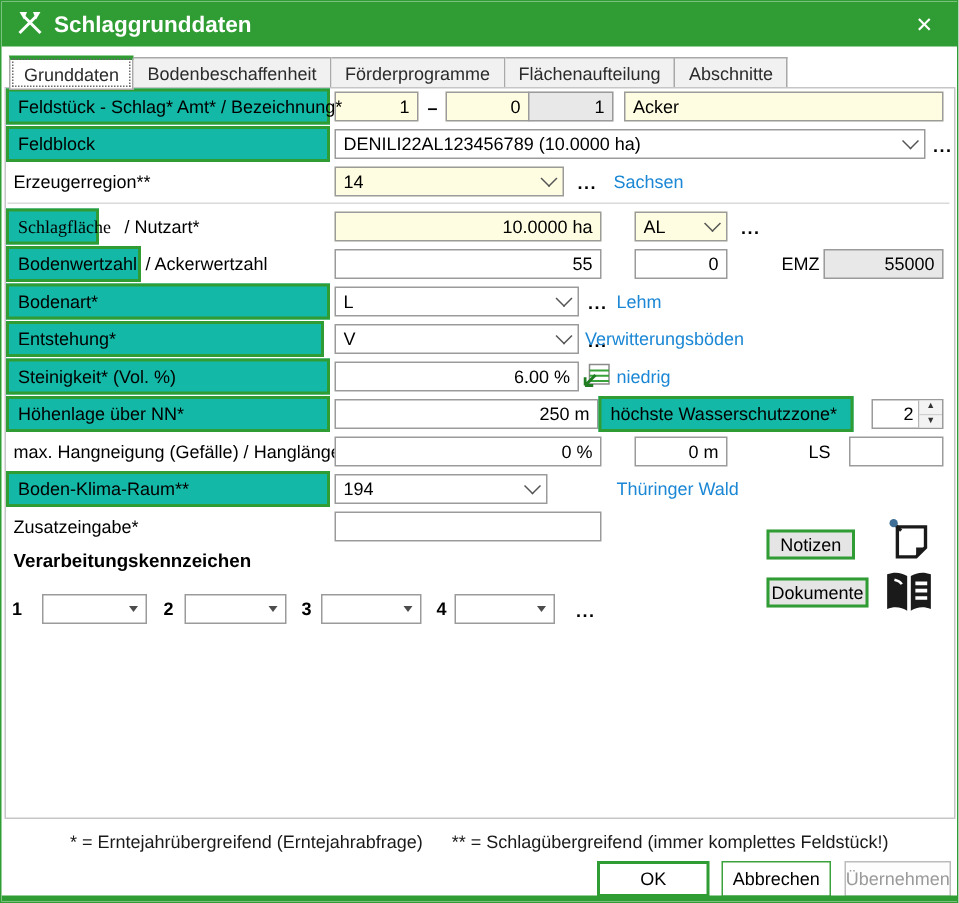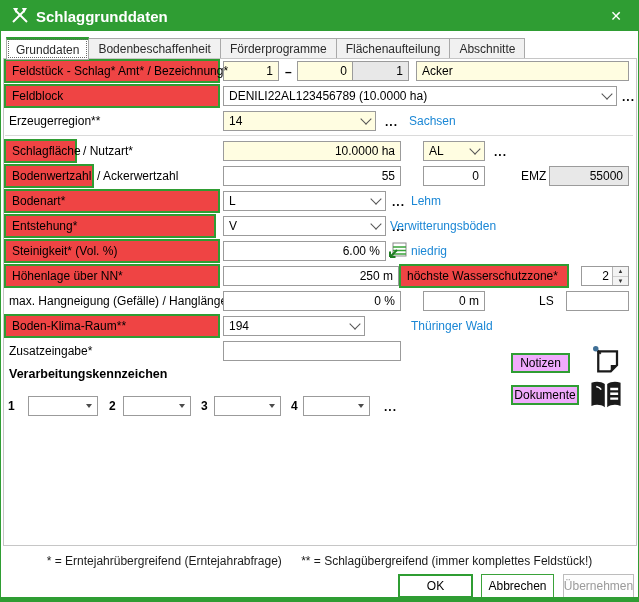--- a/index.html
+++ b/index.html
@@ -14,21 +14,21 @@
   .title{color:#fff;font-weight:bold;font-size:15px;margin-left:7px;}
   .close{position:absolute;right:10px;top:0;height:30px;display:flex;align-items:center;color:#fff;font-size:14px;padding:0 6px;cursor:default;}
   
   .tabs{position:absolute;top:36px;left:5px;display:flex;align-items:flex-end;height:22px;}
   .tab{height:21px;box-sizing:border-box;padding:0 9px;background:#f1f1f1;border:1px solid #a9a9a9;border-left:none;display:flex;align-items:center;color:#2b2b2b;white-space:nowrap;}
   .tab:first-child{border-left:1px solid #a9a9a9;}
   .tab.active{background:#fff;border-top:3px solid #2f9d33;height:23px;margin-bottom:-1px;outline:1px dotted #6a6a6a;outline-offset:-3px;z-index:3;}
   
   .page{position:absolute;left:2px;top:57px;width:634px;height:488px;border:1px solid #c6c6c6;background:#fff;box-sizing:border-box;}
   
-  .lbox{position:absolute;height:24px;box-sizing:border-box;border:2px solid #2f9d33;background:#ef4444;display:flex;align-items:center;padding:0 4px 0 6px;white-space:nowrap;z-index:2;}
+  .lbox{position:absolute;height:24px;box-sizing:border-box;border:2px solid #2f9d33;background:#14b8a6;display:flex;align-items:center;padding:0 4px 0 6px;white-space:nowrap;z-index:2;}
   .plab{position:absolute;height:24px;display:flex;align-items:center;padding-left:8px;white-space:nowrap;}
   
   .field{position:absolute;height:20px;box-sizing:border-box;border:1px solid #9b9b9b;background:#fff;display:flex;align-items:center;padding:0 5px;overflow:hidden;white-space:nowrap;}
   .yellow{background:#fffde1;}
   .grayf{background:#e8e8e8;}
   .num{justify-content:flex-end;}
   .val{flex:1;overflow:hidden;}
   .val.r{text-align:left;margin-right:16px;}
   .chev{width:7px;height:7px;border-right:1.5px solid #555;border-bottom:1.5px solid #555;transform:rotate(45deg);margin-top:-4px;flex:none;}
   .tri{width:0;height:0;border-left:3.5px solid transparent;border-right:3.5px solid transparent;border-top:4.5px solid #4c4c4c;flex:none;margin-left:auto;}
@@ -38,21 +38,21 @@
   .dash{position:absolute;font-weight:bold;}
   .heading{position:absolute;font-weight:bold;font-size:12.5px;}
   .idx{position:absolute;font-weight:bold;}
   
   .spin{position:absolute;height:20px;box-sizing:border-box;border:1px solid #9b9b9b;background:#fff;display:flex;}
   .spin .v{flex:1;display:flex;align-items:center;justify-content:flex-end;padding-right:3px;}
   .spin .btns{width:15px;display:flex;flex-direction:column;border-left:1px solid #b5b5b5;}
   .spin .b{flex:1;background:#f3f3f3;display:flex;align-items:center;justify-content:center;font-size:6px;color:#333;border-bottom:1px solid #cfcfcf;line-height:1;}
   .spin .b:last-child{border-bottom:none;}
   
-  .sbtn{position:absolute;height:20px;box-sizing:border-box;border:2px solid #2f9d33;background:#f0abfc;display:flex;align-items:center;justify-content:center;white-space:nowrap;}
+  .sbtn{position:absolute;height:20px;box-sizing:border-box;border:2px solid #2f9d33;background:#e5e5e5;display:flex;align-items:center;justify-content:center;white-space:nowrap;}
   .iconbox{position:absolute;}
   
   .footnote{position:absolute;top:553px;left:0;width:100%;text-align:center;color:#1a1a1a;}
   .footnote span{margin:0 8px;}
   .btn{position:absolute;top:573px;height:24px;box-sizing:border-box;display:flex;align-items:center;justify-content:center;background:#fff;}
   .btn.ok{border:2px solid #2f9d33;}
   .btn.cancel{border:1px solid #3aa23a;}
   .btn.apply{border:1px solid #bcbcbc;color:#9a9a9a;background:#fdfdfd;}
   .bottombar{position:absolute;left:0;right:0;bottom:0;height:4px;background:#2f9d33;}
 </style>
@@ -99,21 +99,21 @@
   <div class="plab" style="left:0;top:108px;">Erzeugerregion**</div>
   <div class="field yellow" style="left:222px;top:110px;width:153px;">
     <span class="val r">14</span>
     <span class="chev"></span>
   </div>
   <div class="dots" style="left:384px;top:114px;">...</div>
   <div class="link" style="left:408px;top:113px;">Sachsen</div>
 
   <div class="sep"></div>
 
-  <div class="lbox" style="left:3px;top:138px;width:73px;">Schlagfläche</div>
+  <div class="lbox" style="left:3px;top:138px;width:62px;font-family:Liberation Serif, serif;">Schlagfläche</div>
   <div class="plab" style="left:74px;top:138px;">/ Nutzart*</div>
   <div class="field yellow num" style="left:222px;top:140px;width:178px;">10.0000 ha</div>
   <div class="field yellow" style="left:422px;top:140px;width:62px;">
     <span class="val">AL</span>
     <span class="chev"></span>
   </div>
   <div class="dots" style="left:493px;top:144px;">...</div>
 
   <div class="lbox" style="left:3px;top:163px;width:90px;text-align:center;">Bodenwertzahl</div>
   <div class="plab" style="left:88px;top:163px;">/ Ackerwertzahl</div>

